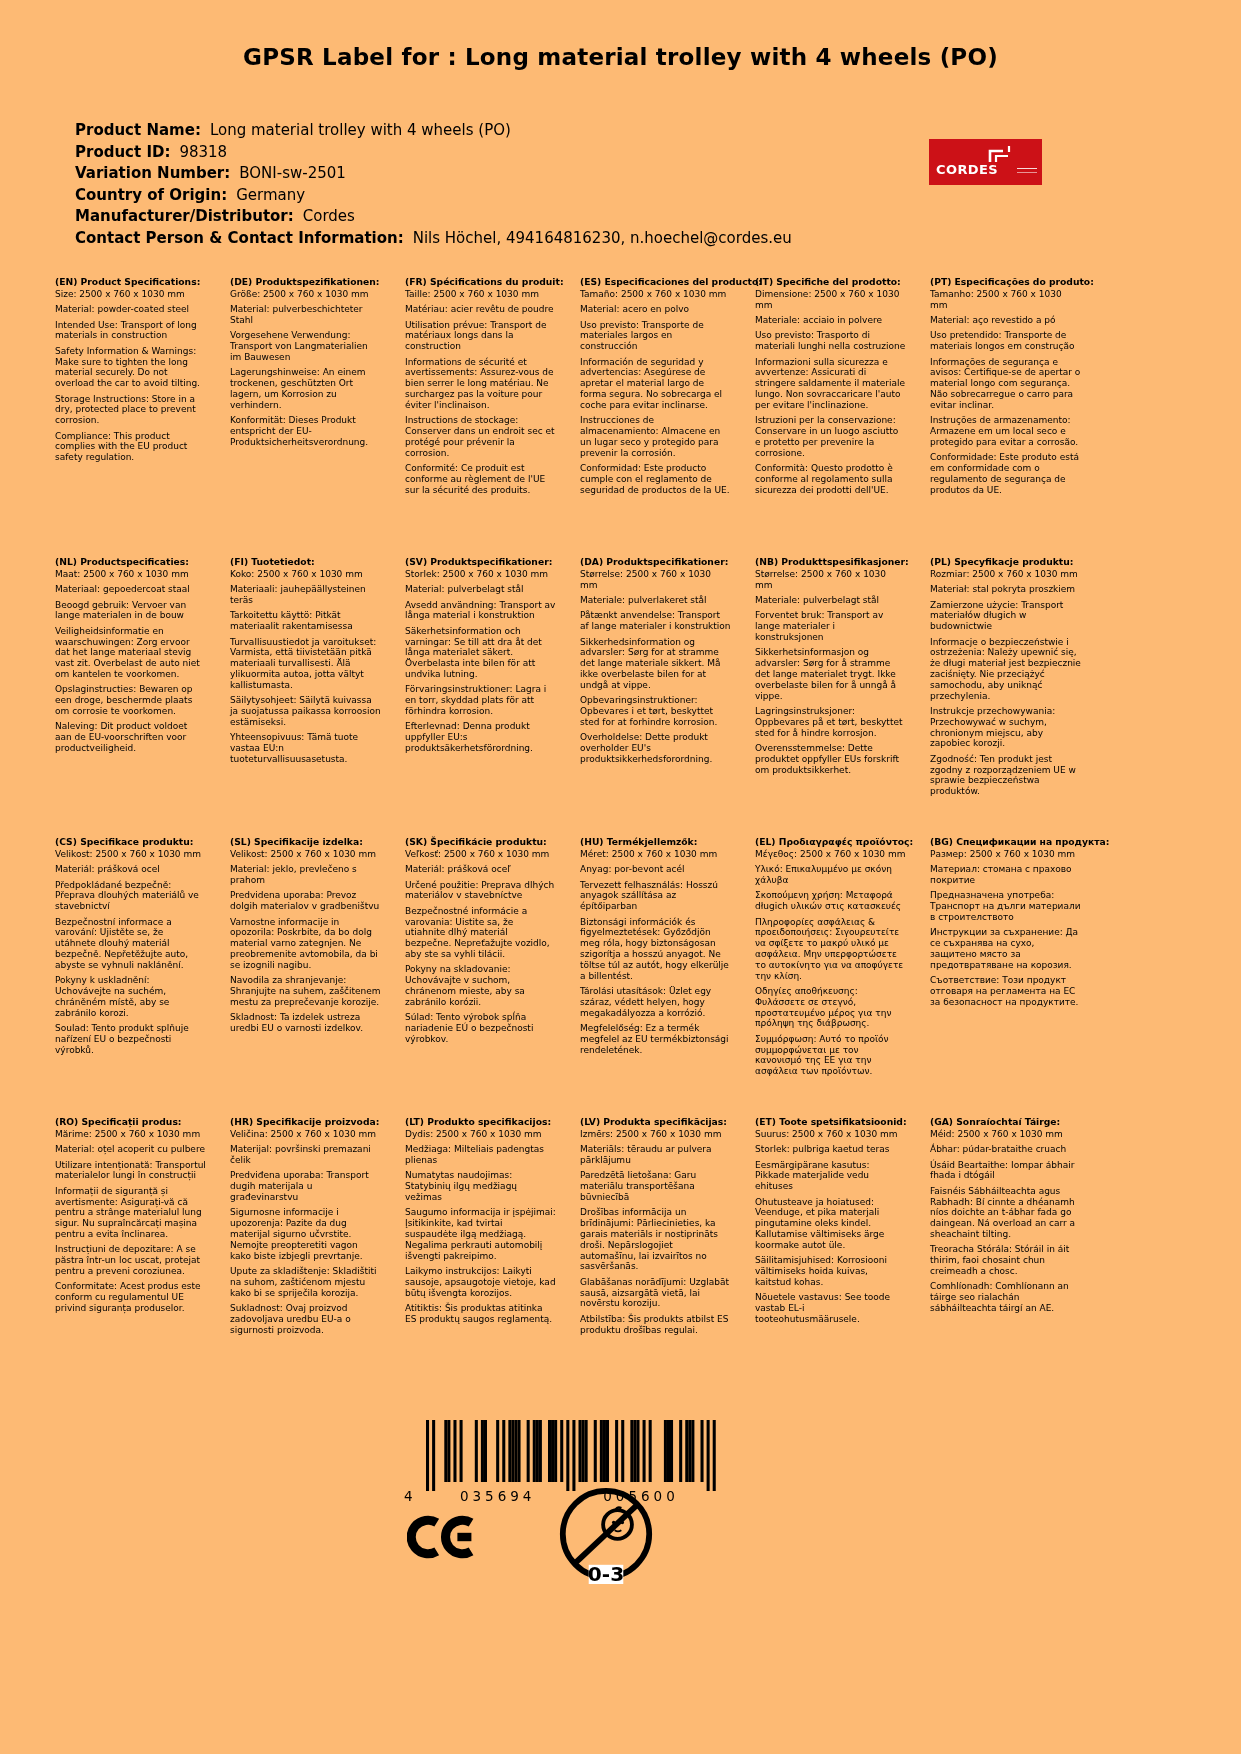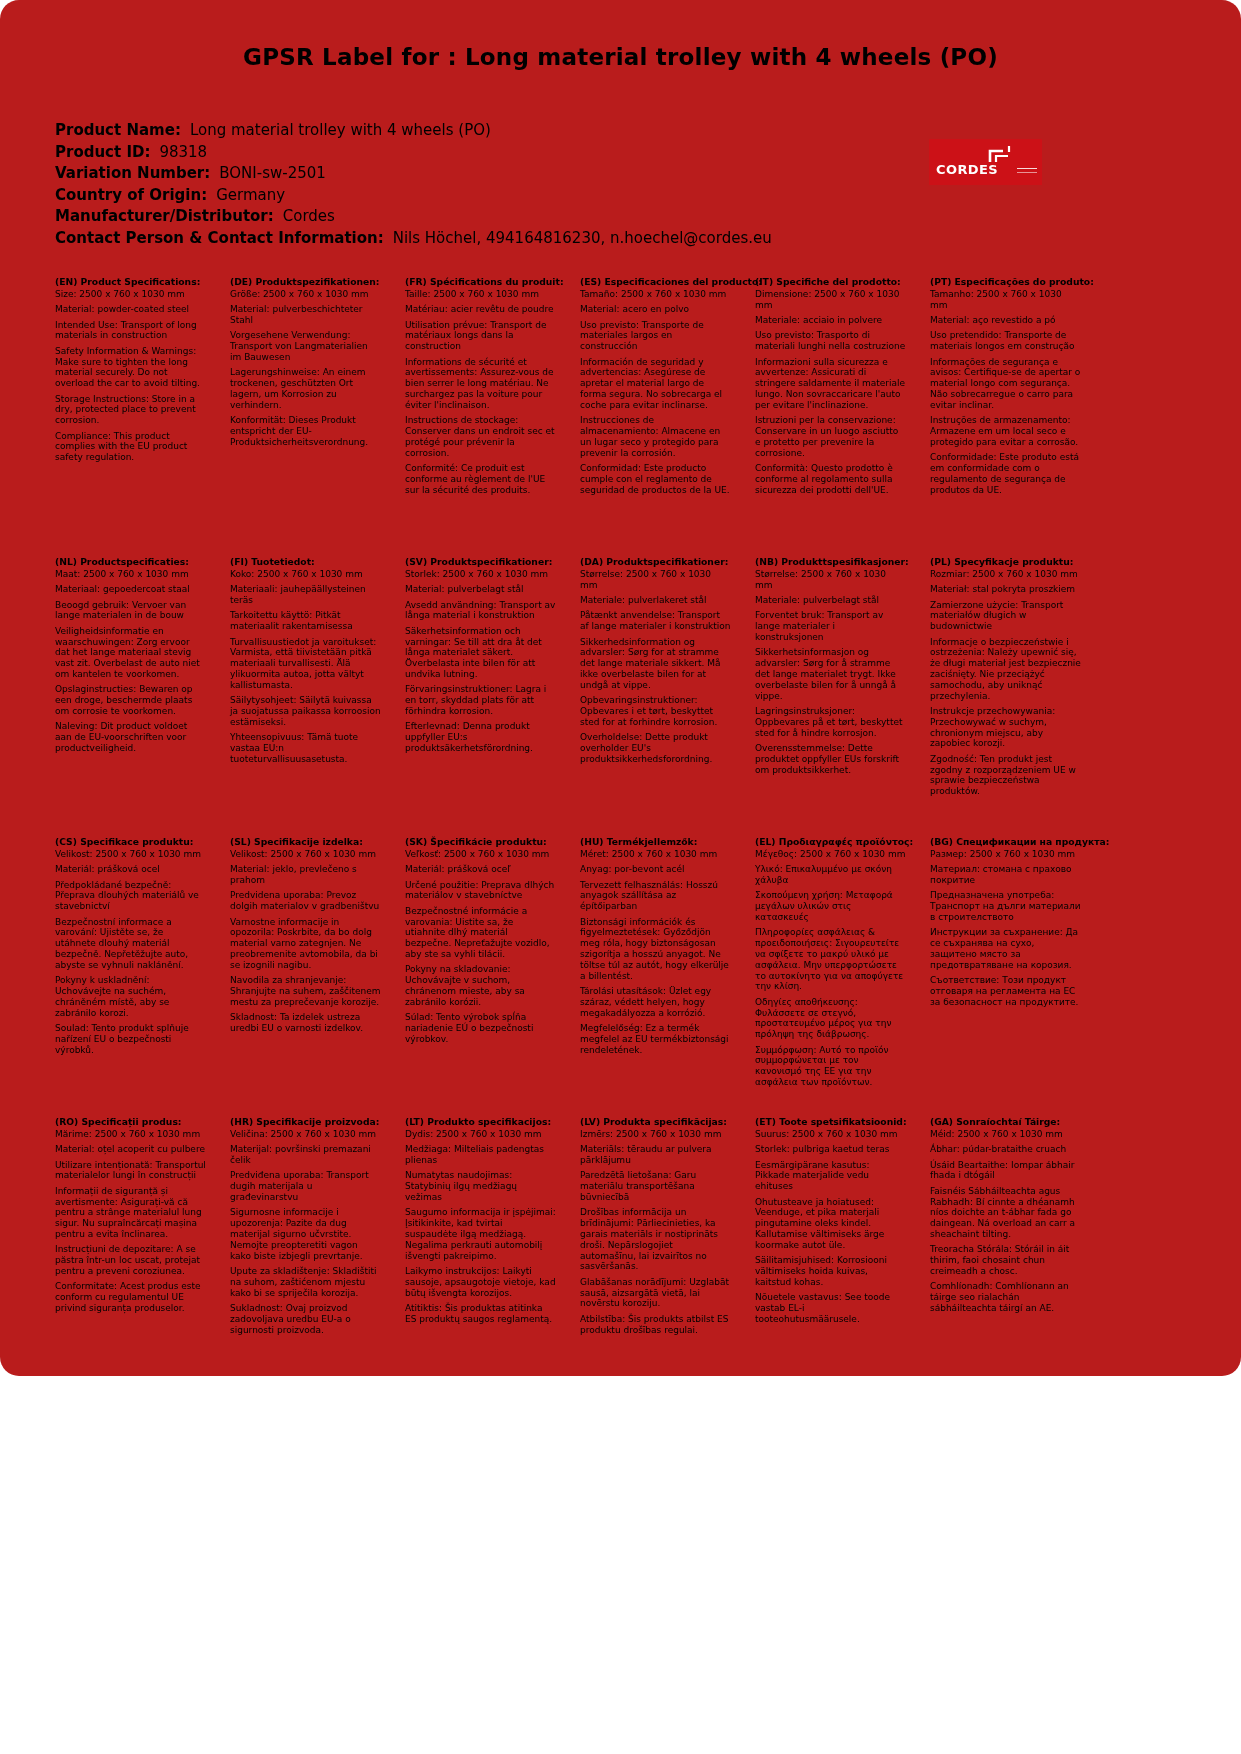--- a/index.html
+++ b/index.html
@@ -1,21 +1,21 @@
 <!DOCTYPE html>
 <html><head>
 <meta charset="utf-8">
 <style>
   html,body{margin:0;padding:0;background:#fff;}
-  .page{position:relative;width:1241px;height:1376px;background:#b91c1c;color:#000;
-        font-family:"DejaVu Sans","Liberation Sans",sans-serif;overflow:hidden;border-radius:19px;}
+  .page{position:relative;width:1241px;height:1754px;background:#fdba74;color:#000;
+        font-family:"DejaVu Sans","Liberation Sans",sans-serif;overflow:hidden;}
   .doc-title{position:absolute;top:44px;left:0;width:100%;text-align:center;
              font-size:23px;font-weight:bold;letter-spacing:0.2px;}
   .product-info{position:absolute;top:120px;left:55px;font-size:15px;line-height:21.5px;}
-  .info-row{white-space:nowrap;}
+  .info-row{white-space:nowrap;margin-left:20px;}
   .info-label{font-weight:bold;}
   .info-value{margin-left:9px;}
   .logo{position:absolute;left:929px;top:139px;width:113px;height:46px;background:#cc1117;}
   .logo-text{position:absolute;left:7px;bottom:8px;color:#fff;font-weight:bold;
              font-size:13px;letter-spacing:0.4px;}
   .logo-mark{position:absolute;right:28px;top:5px;}
   .logo-fineprint{position:absolute;right:5px;bottom:12px;width:20px;height:3px;
                   border-top:1px solid rgba(255,255,255,.85);
                   border-bottom:1px solid rgba(255,255,255,.55);}
   .spec-grid{position:absolute;left:55px;top:277px;display:grid;
@@ -197,21 +197,21 @@
         <p class="spec-line">Anyag: por-bevont acél</p>
         <p class="spec-line">Tervezett felhasználás: Hosszú anyagok szállítása az építőiparban</p>
         <p class="spec-line">Biztonsági információk és figyelmeztetések: Győződjön meg róla, hogy biztonságosan szigorítja a hosszú anyagot. Ne töltse túl az autót, hogy elkerülje a billentést.</p>
         <p class="spec-line">Tárolási utasítások: Üzlet egy száraz, védett helyen, hogy megakadályozza a korrózió.</p>
         <p class="spec-line">Megfelelőség: Ez a termék megfelel az EU termékbiztonsági rendeletének.</p>
       </div>
       <div class="spec-block">
         <div class="spec-title">(EL) Προδιαγραφές προϊόντος:</div>
         <p class="spec-line">Μέγεθος: 2500 x 760 x 1030 mm</p>
         <p class="spec-line">Υλικό: Επικαλυμμένο με σκόνη χάλυβα</p>
-        <p class="spec-line">Σκοπούμενη χρήση: Μεταφορά μεγάλων υλικών στις κατασκευές</p>
+        <p class="spec-line">Σκοπούμενη χρήση: Μεταφορά długich υλικών στις κατασκευές</p>
         <p class="spec-line">Πληροφορίες ασφάλειας &amp; προειδοποιήσεις: Σιγουρευτείτε να σφίξετε το μακρύ υλικό με ασφάλεια. Μην υπερφορτώσετε το αυτοκίνητο για να αποφύγετε την κλίση.</p>
         <p class="spec-line">Οδηγίες αποθήκευσης: Φυλάσσετε σε στεγνό, προστατευμένο μέρος για την πρόληψη της διάβρωσης.</p>
         <p class="spec-line">Συμμόρφωση: Αυτό το προϊόν συμμορφώνεται με τον κανονισμό της ΕΕ για την ασφάλεια των προϊόντων.</p>
       </div>
       <div class="spec-block">
         <div class="spec-title">(BG) Спецификации на продукта:</div>
         <p class="spec-line">Размер: 2500 x 760 x 1030 mm</p>
         <p class="spec-line">Материал: стомана с прахово покритие</p>
         <p class="spec-line">Предназначена употреба: Транспорт на дълги материали в строителството</p>
         <p class="spec-line">Инструкции за съхранение: Да се съхранява на сухо, защитено място за предотвратяване на корозия.</p>

